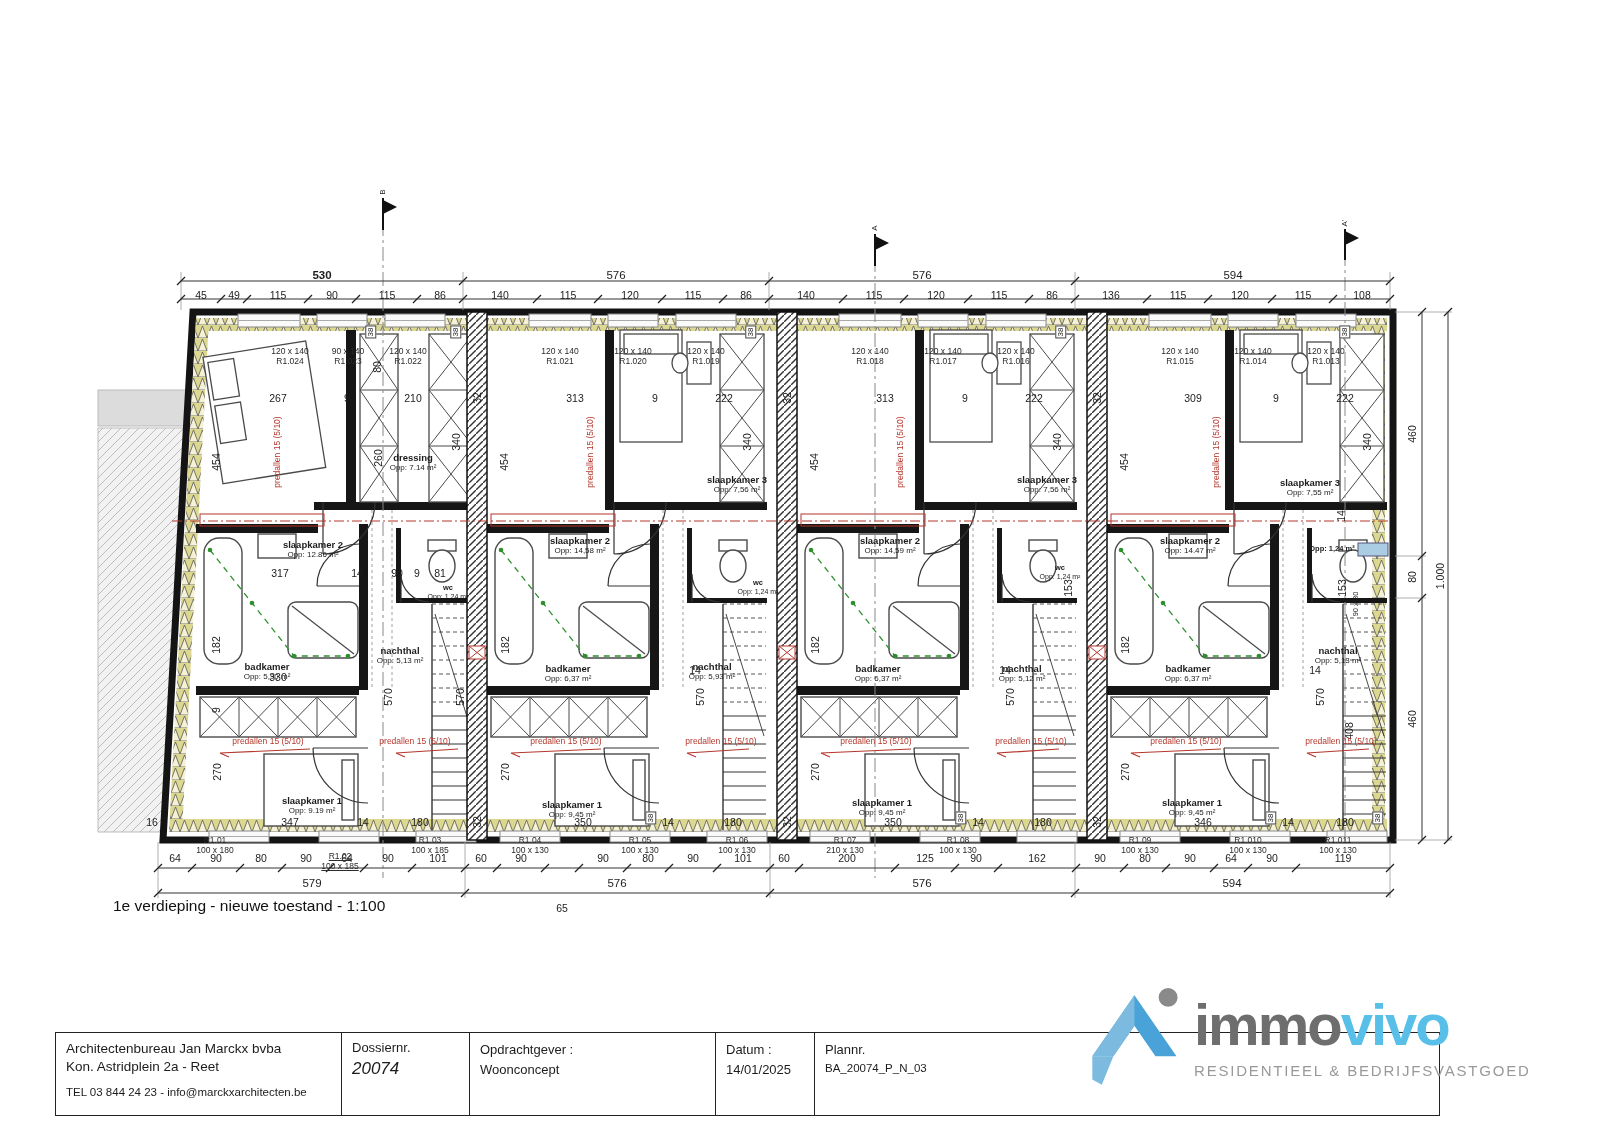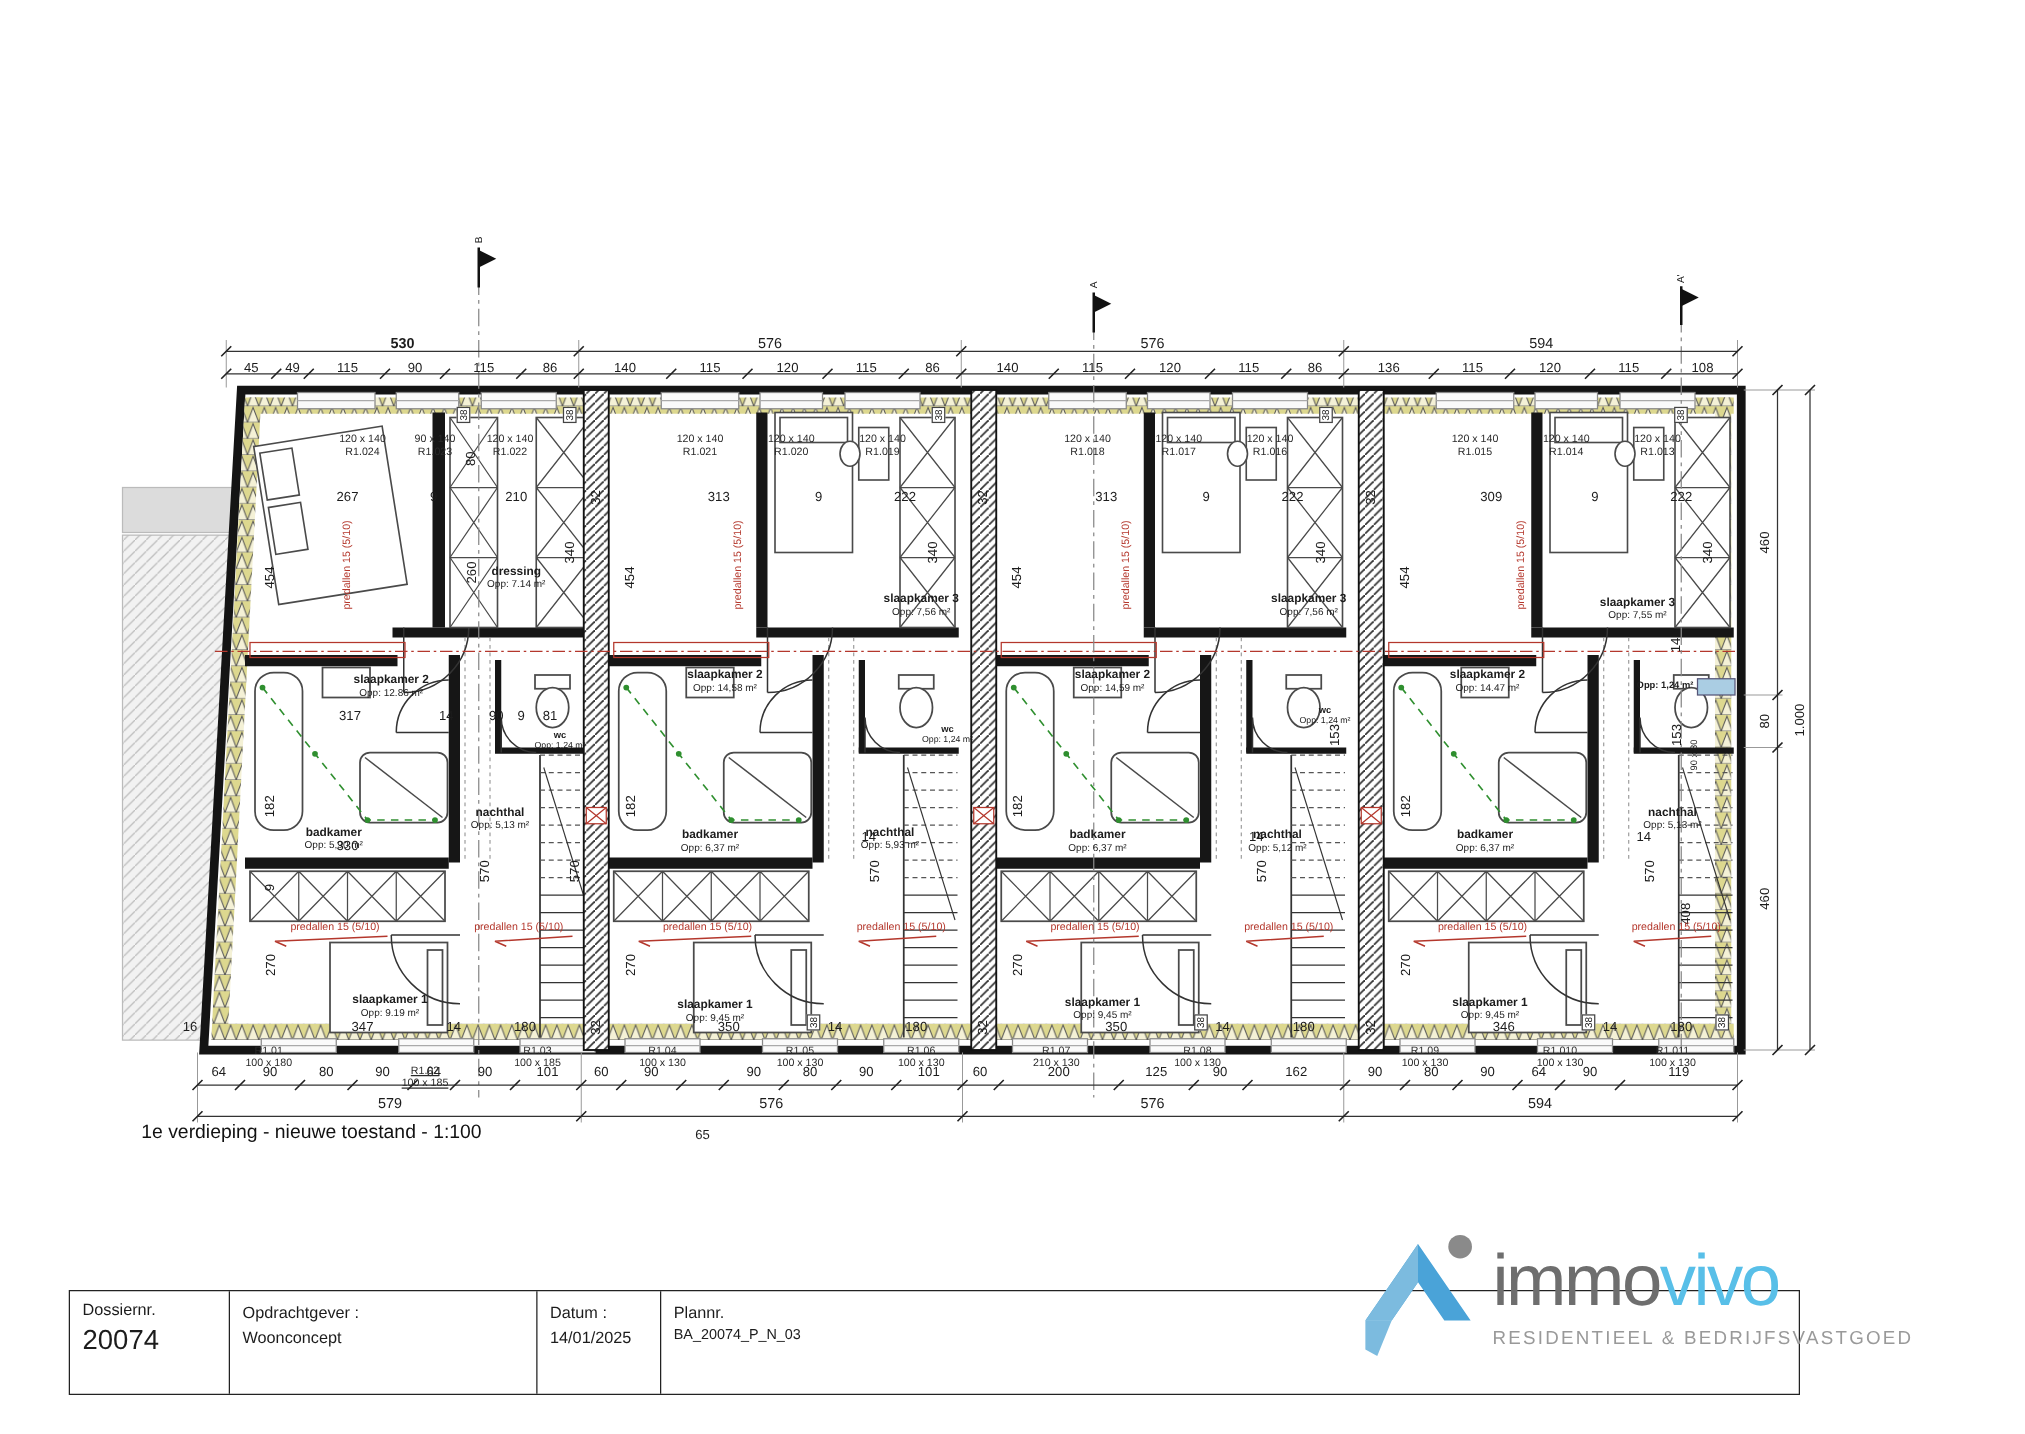--- a/index.html
+++ b/index.html
@@ -29,30 +29,30 @@
               border:1.5px solid #222;display:flex;z-index:10;background:#fff;box-sizing:border-box;}
   .tb-cell{border-right:1.5px solid #222;box-sizing:border-box;padding:7px 10px;overflow:hidden;}
   .tb-cell:last-child{border-right:none;}
   .tb-logo{width:136px;display:flex;flex-direction:column;align-items:center;justify-content:center;}
   .tb-logo .brand{font-weight:bold;font-size:14px;letter-spacing:1px;margin-top:1px;}
   .tb-logo .sub{font-size:10.5px;color:#444;margin-top:-2px;}
   .tb-arch{width:286px;font-size:13.5px;line-height:1.35;}
   .tb-arch .tel{font-size:11.5px;margin-top:9px;}
   .tb-opdr{width:352px;font-size:13px;line-height:1.4;}
   .tb-doss{width:128px;font-size:13px;}
-  .tb-doss .val{font-size:22px;margin-top:4px;}
+  .tb-doss .val{font-size:17px;margin-top:4px;font-style:italic;}
   .tb-og{width:246px;font-size:13px;line-height:1.5;}
   .tb-dat{width:99px;font-size:13px;line-height:1.5;}
   .tb-plan{flex:1;font-size:13px;line-height:1.5;}
   .tb-plan .val{font-size:11.5px;}
   
   #immovivo{position:absolute;left:1086px;top:982px;width:500px;height:150px;z-index:20;
             pointer-events:none;display:flex;align-items:flex-start;}
   #iv-text{margin-left:8px;}
-  #iv-words{font-size:58px;font-weight:normal;letter-spacing:-2px;line-height:1.0;margin-top:14px;}
+  #iv-words{font-size:58px;font-weight:bold;letter-spacing:-2px;line-height:1.0;margin-top:14px;}
   #iv-words .immo{color:#6e6e6e;}
   #iv-words .vivo{color:#58bfe8;}
   #iv-tag{font-size:15px;color:#999;letter-spacing:1.8px;margin-top:8px;white-space:nowrap;}
 </style>
 </head>
 <body>
 
 <div id="sheet">
 
   <svg id="plan-svg" width="1620" height="1147" viewBox="0 0 1620 1147">
@@ -422,20 +422,25 @@
       <div class="pl red" style="left: 1186px; top: 741px;">predallen 15 (5/10)</div>
       <div class="pl red" style="left: 1341px; top: 741px;">predallen 15 (5/10)</div>
       <div class="pl flag" style="left: 383px; top: 192px;">B</div>
       <div class="pl flag" style="left: 875px; top: 228px;">A</div>
       <div class="pl flag" style="left: 1345px; top: 223px;">A'</div>
     </div>
 
   <div id="caption">1e verdieping - nieuwe toestand - 1:100</div>
 
   <div id="titleblock">
+    <div class="tb-cell tb-arch">
+      <div>Architectenbureau Jan Marckx bvba</div>
+      <div>Kon. Astridplein 2a - Reet</div>
+      <div class="tel">TEL 03 844 24 23 - info@marckxarchitecten.be</div>
+    </div>
     <div class="tb-cell tb-doss">
       <div>Dossiernr.</div>
       <div class="val">20074</div>
     </div>
     <div class="tb-cell tb-og">
       <div>Opdrachtgever :</div>
       <div>Woonconcept</div>
     </div>
     <div class="tb-cell tb-dat">
       <div>Datum :</div>

